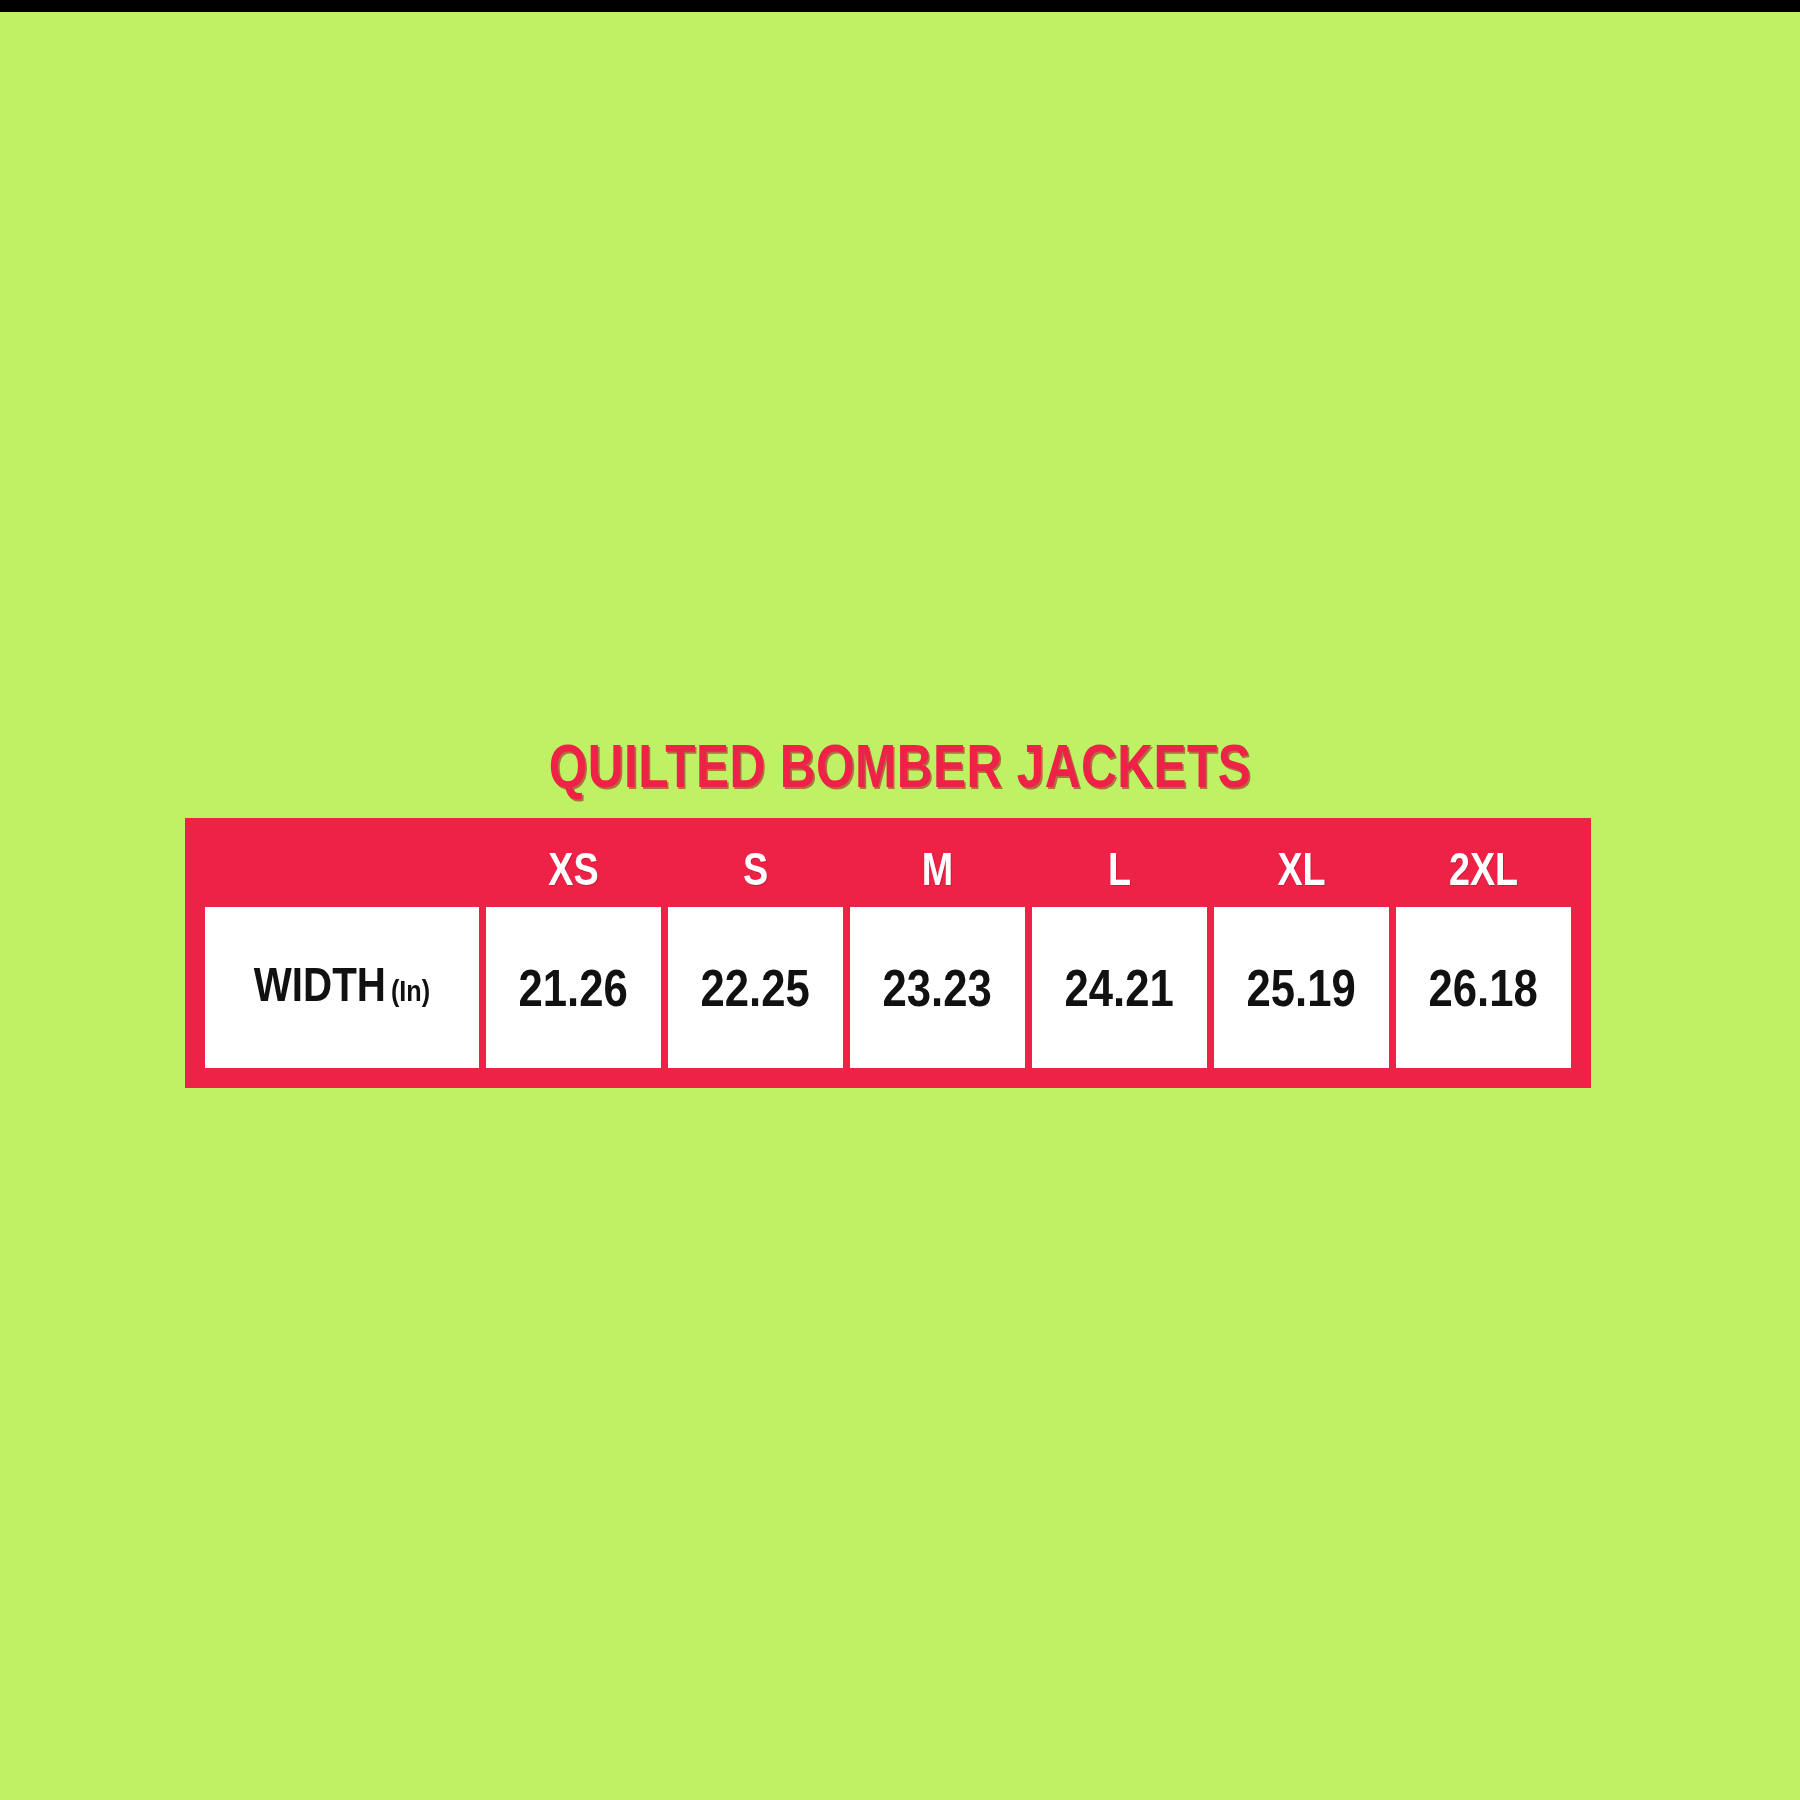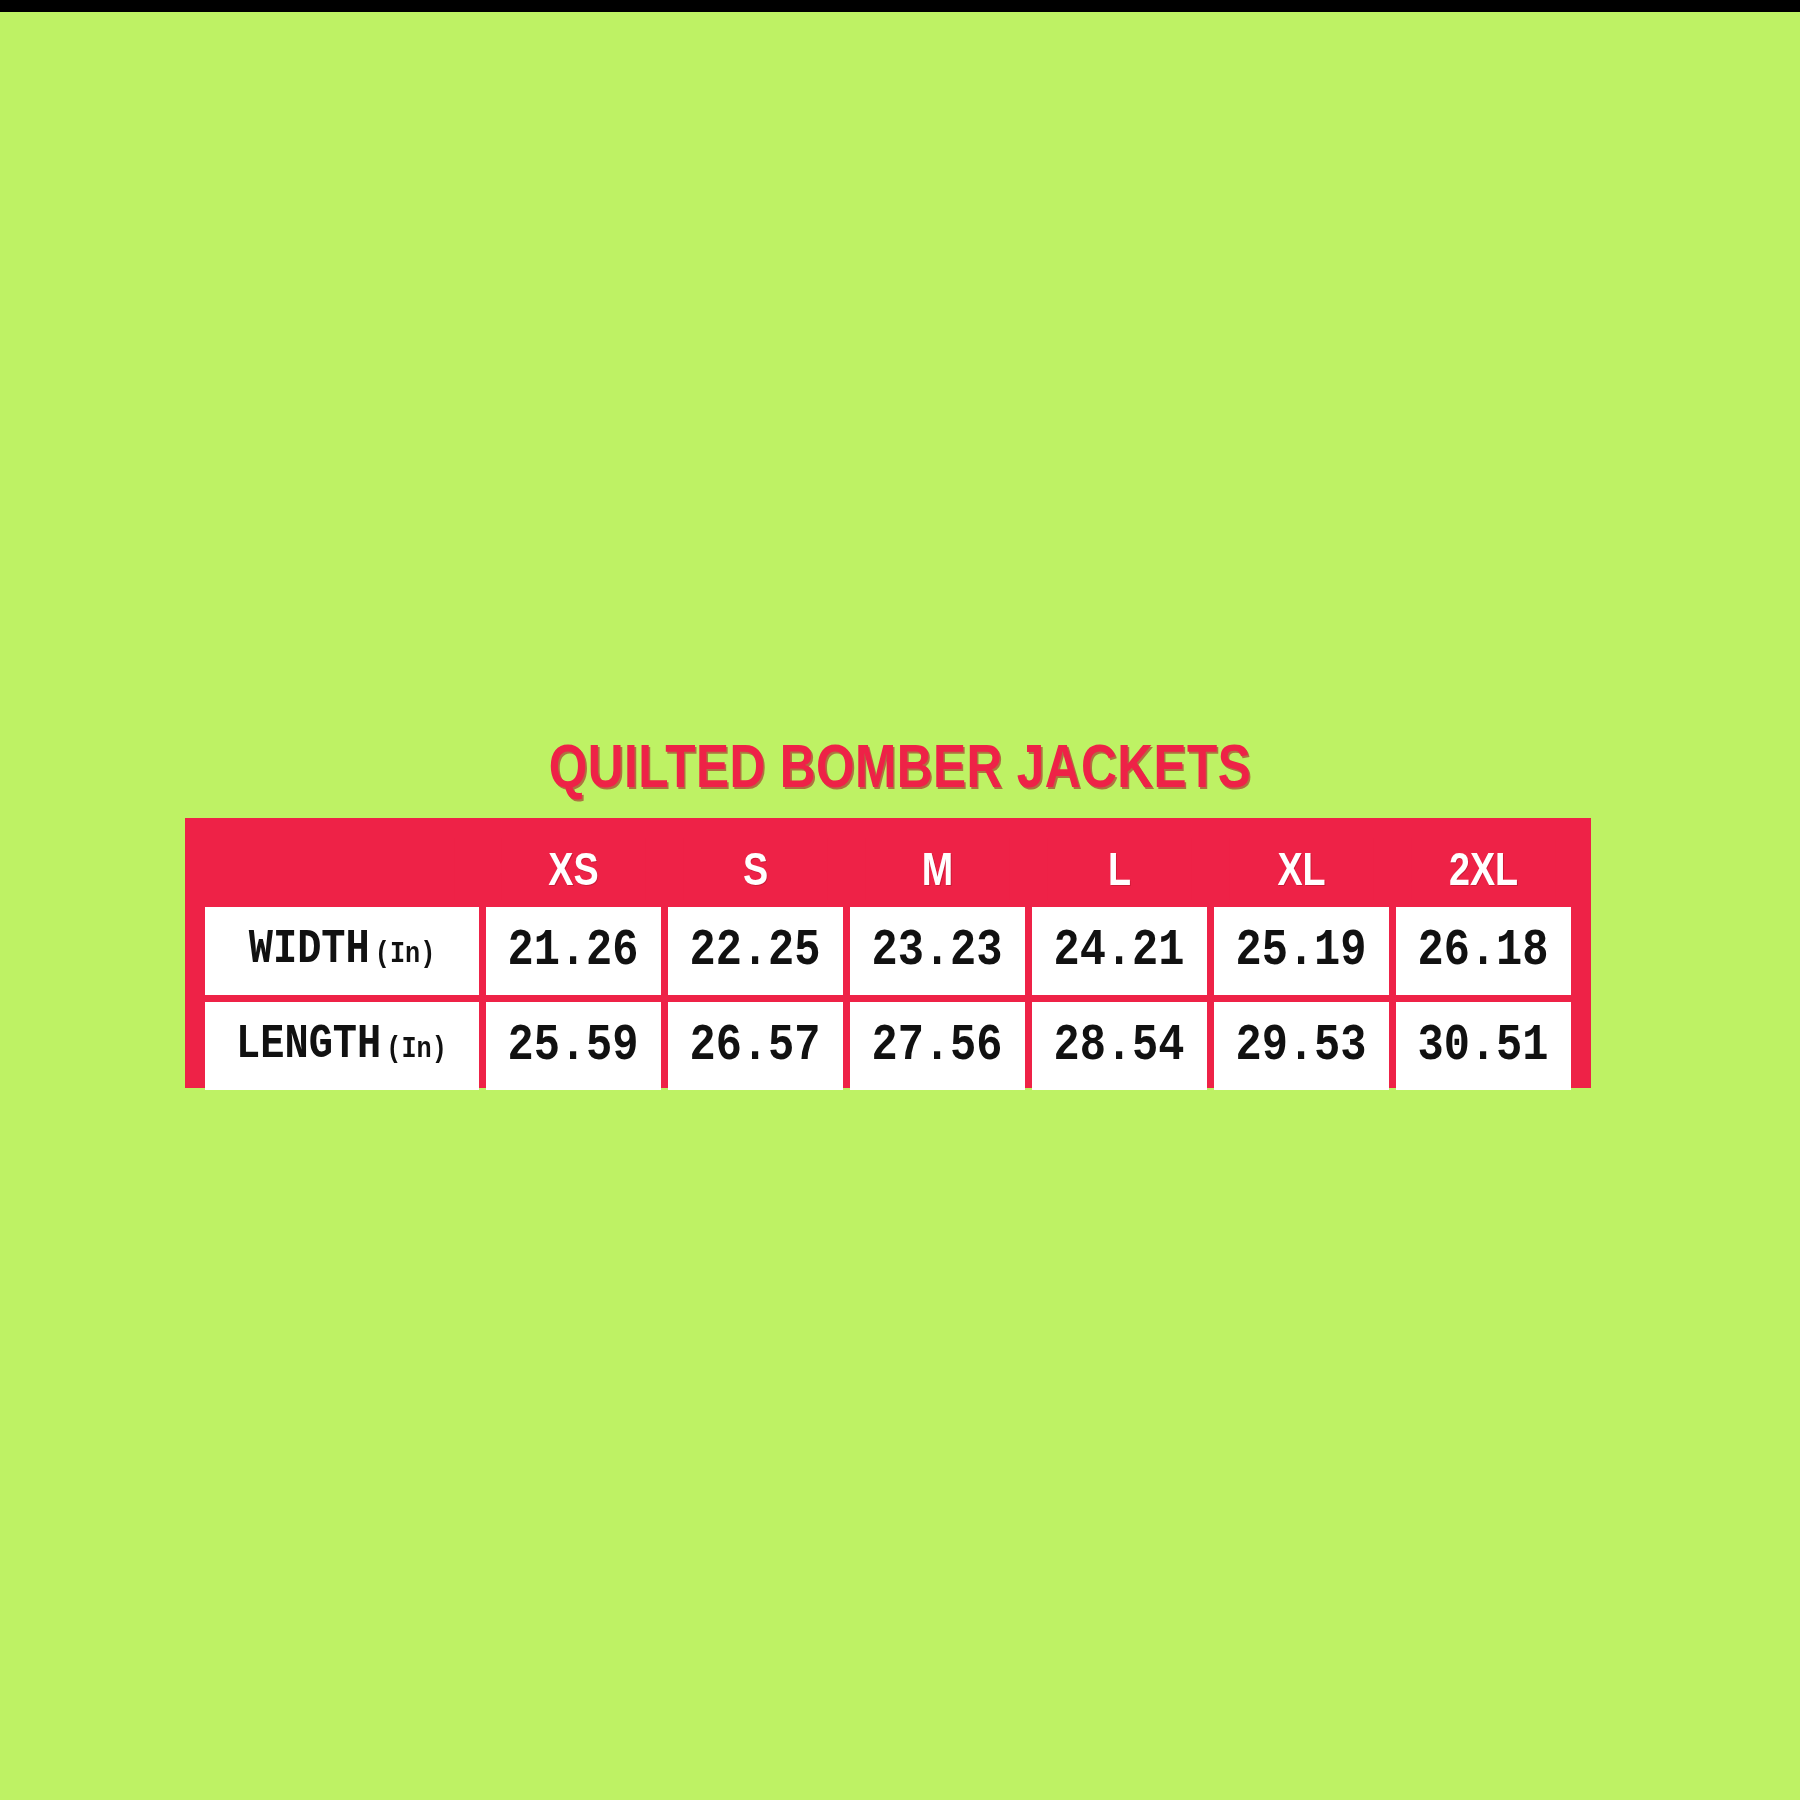--- a/index.html
+++ b/index.html
@@ -79,21 +79,21 @@
     text-shadow: 1px 1px 0 rgba(170,15,40,0.5);
   }
   thead th.blank-head {
     background: #EE2247;
   }
 
   
   tbody td {
     background: #FFFFFF;
     color: #111111;
-    font-family: Liberation Mono, monospace;
+    font-family: Liberation Sans, sans-serif;
     font-weight: 700;
     font-size: 52px;
     line-height: 52px;
     height: 88px;
   }
   tbody td .cellnum {
     display: inline-block;
     transform: scaleX(0.84);
     white-space: nowrap;
   }
@@ -152,30 +152,17 @@
               <span>WIDTH</span><span class="unit">(In)</span>
             </span>
           </td>
           <td><span class="cellnum">21.26</span></td>
           <td><span class="cellnum">22.25</span></td>
           <td><span class="cellnum">23.23</span></td>
           <td><span class="cellnum">24.21</span></td>
           <td><span class="cellnum">25.19</span></td>
           <td><span class="cellnum">26.18</span></td>
         </tr>
-        <tr>
-          <td class="rowlabel">
-            <span class="lbl">
-              <span>LENGTH</span><span class="unit">(In)</span>
-            </span>
-          </td>
-          <td><span class="cellnum">25.59</span></td>
-          <td><span class="cellnum">26.57</span></td>
-          <td><span class="cellnum">27.56</span></td>
-          <td><span class="cellnum">28.54</span></td>
-          <td><span class="cellnum">29.53</span></td>
-          <td><span class="cellnum">30.51</span></td>
-        </tr>
       </tbody>
     </table>
   </div>
 
 </div>
 
 </body></html>

